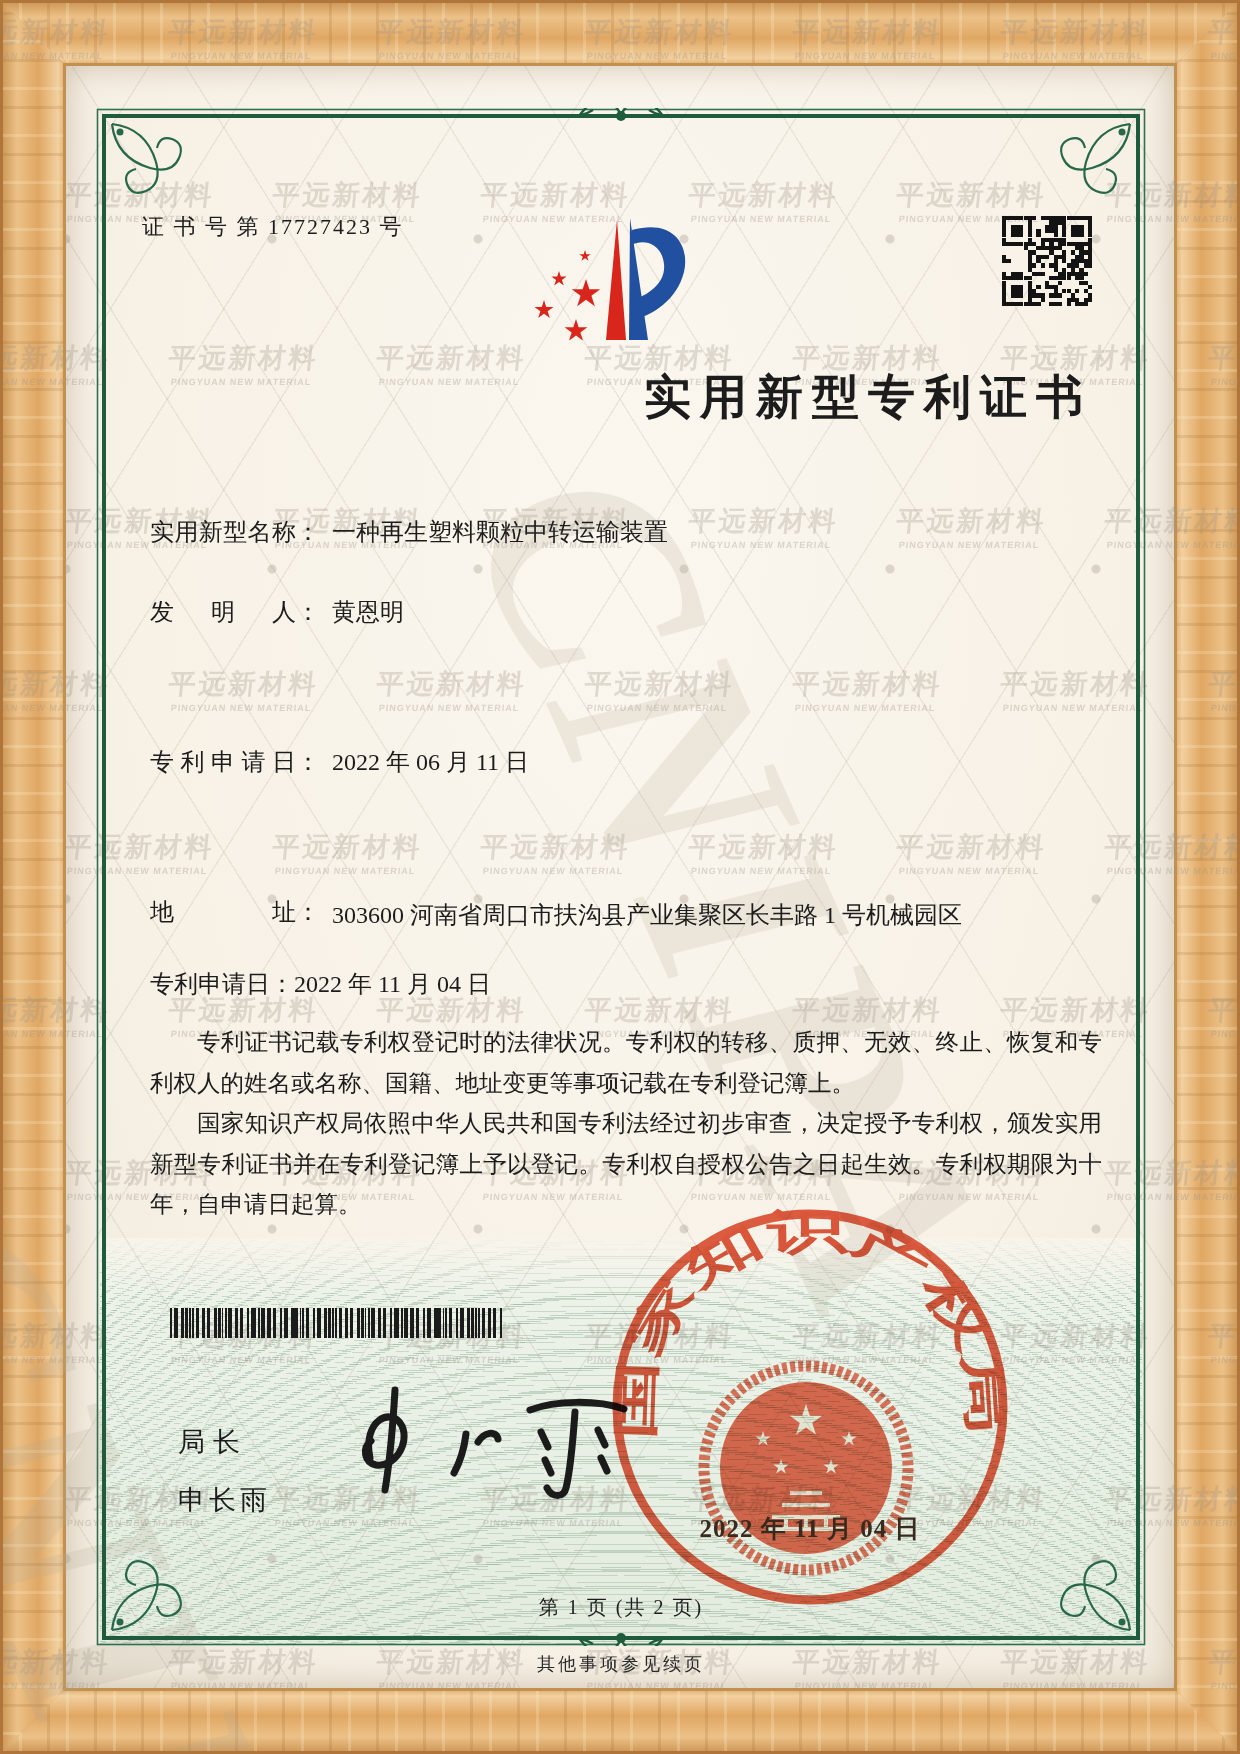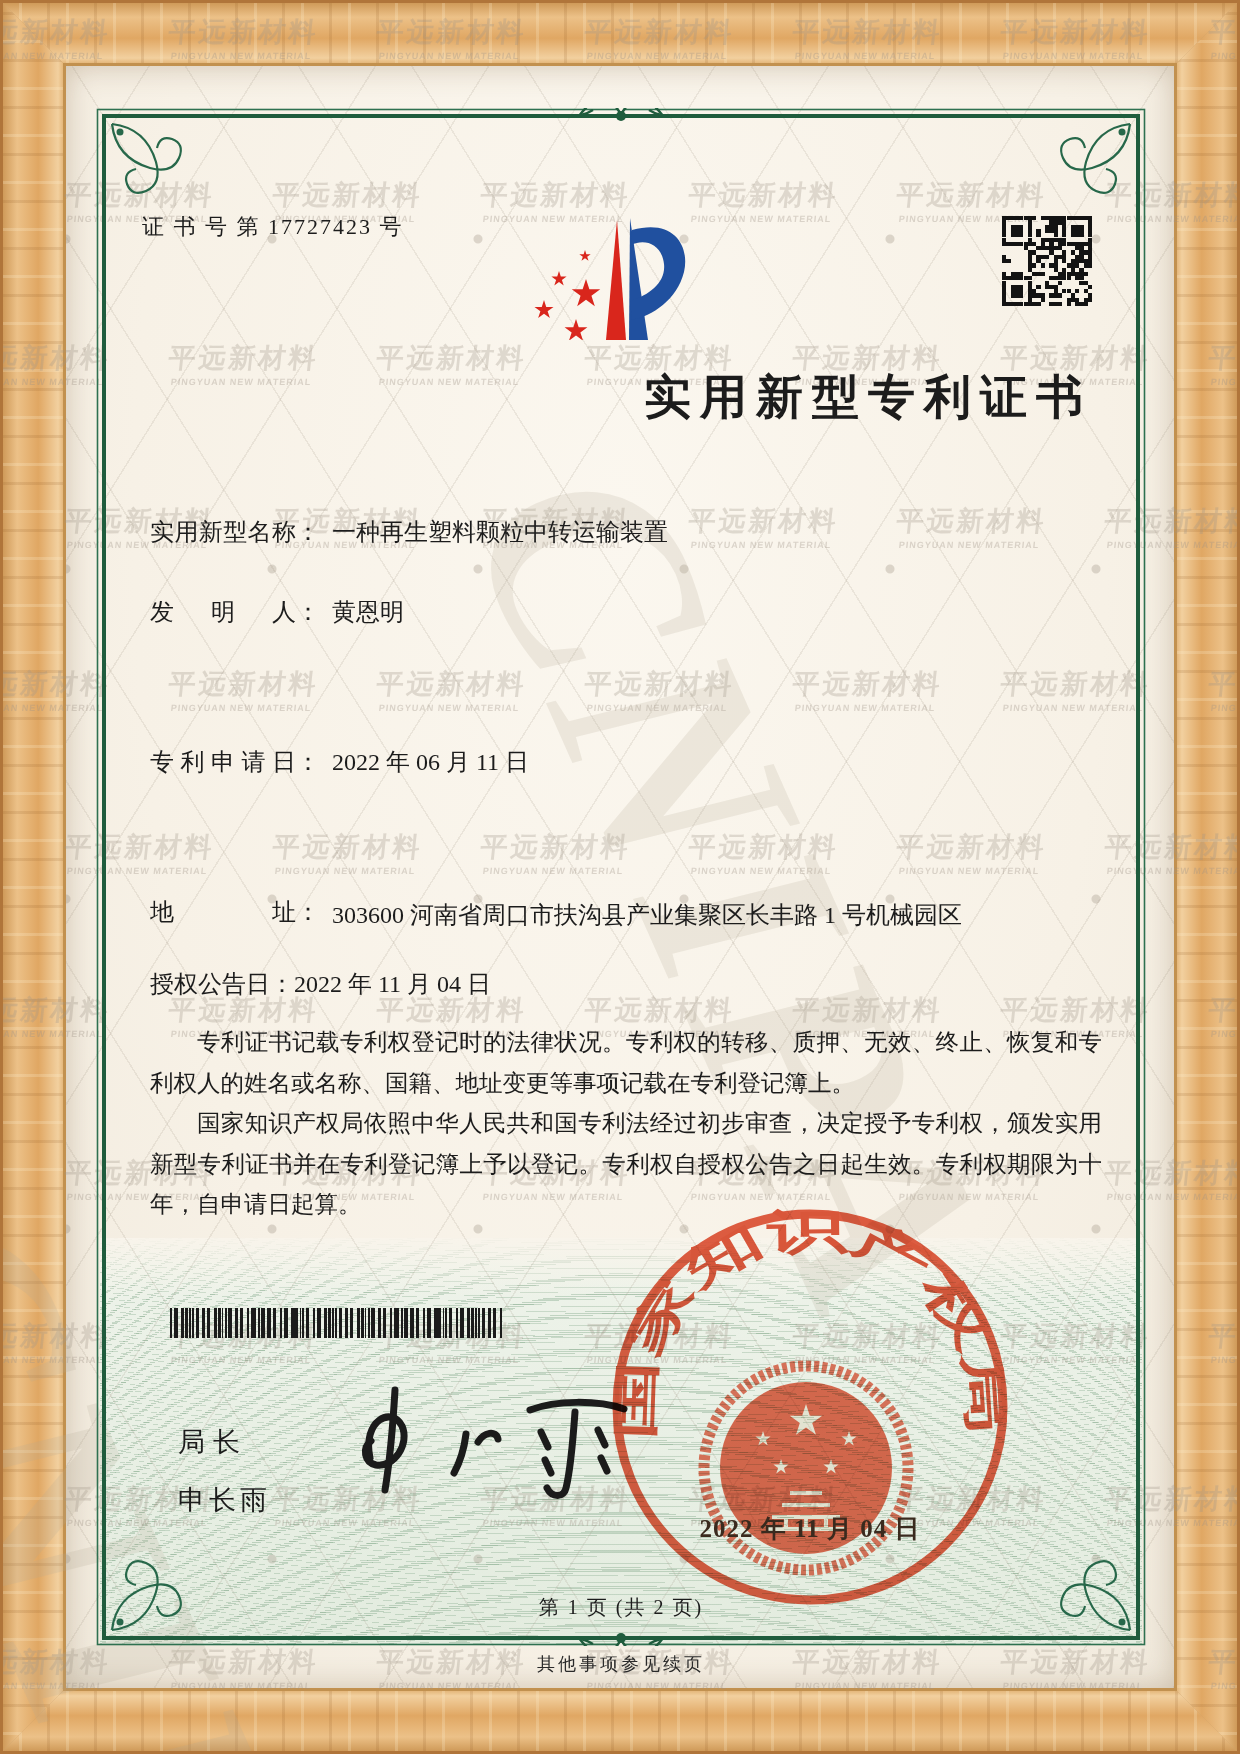--- a/index.html
+++ b/index.html
@@ -693,21 +693,21 @@
     <span class="flabel">发明人</span><span class="fcolon">：</span><span class="fvalue">黄恩明</span>
   </div>
   <div class="ct frow" style="top:746px">
     <span class="flabel">专利申请日</span><span class="fcolon">：</span><span class="fvalue">2022 年 06 月 11 日</span>
   </div>
   <div class="ct frow" style="top:896px">
     <span class="flabel">地址</span><span class="fcolon">：</span><span class="fvalue wrap">303600 河南省周口市扶沟县产业集聚区长丰路 1 号机械园区</span>
   </div>
 
   <div class="ct grant-left">
-    <span>授权公告日：</span><span>2022 年 11 月 04 日</span>
+    <span>专利申请日：</span><span>2022 年 11 月 04 日</span>
   </div>
 
   <div class="ct paras">
     <p>专利证书记载专利权登记时的法律状况。专利权的转移、质押、无效、终止、恢复和专利权人的姓名或名称、国籍、地址变更等事项记载在专利登记簿上。</p>
     <p>国家知识产权局依照中华人民共和国专利法经过初步审查，决定授予专利权，颁发实用新型专利证书并在专利登记簿上予以登记。专利权自授权公告之日起生效。专利权期限为十年，自申请日起算。</p>
   </div>
 
   <div class="ct barcode"></div>
 
   <div class="ct officer-title">局长</div>

